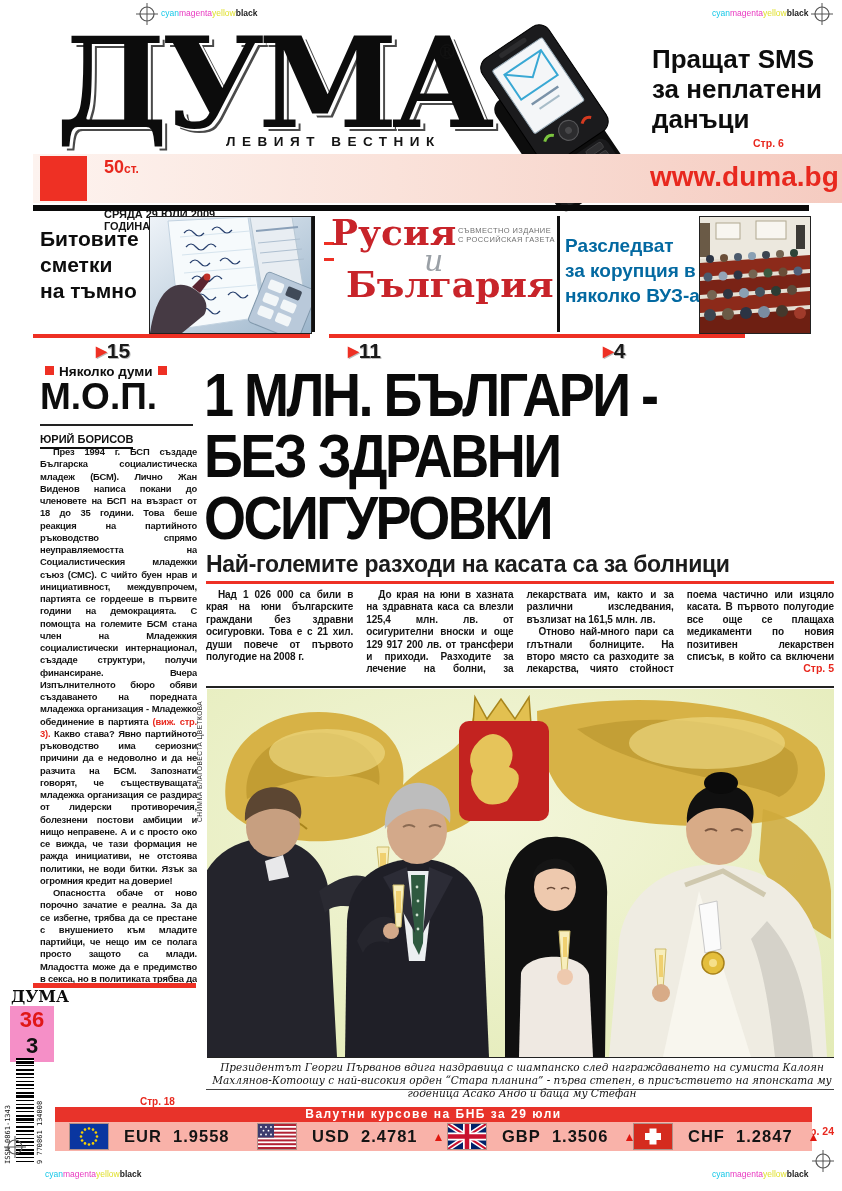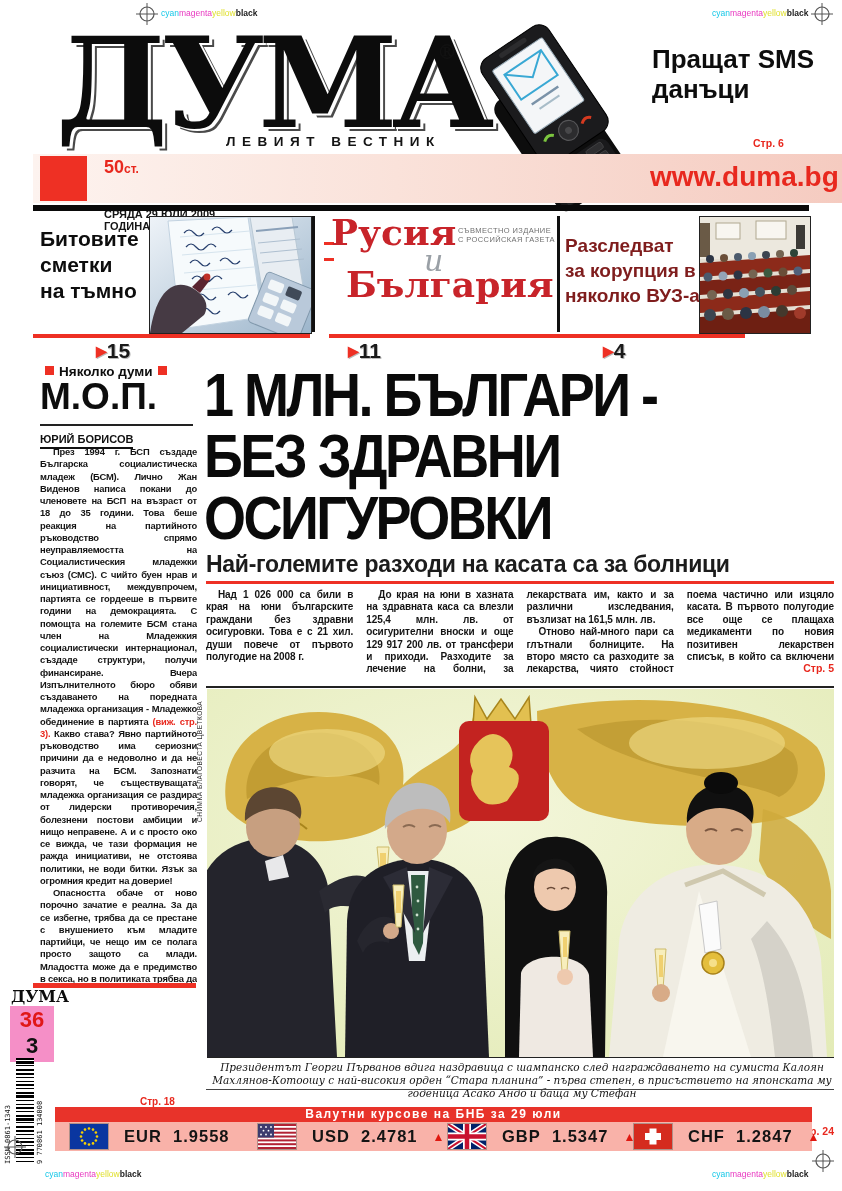--- a/index.html
+++ b/index.html
@@ -14,21 +14,21 @@
   .logo{font-family:"DejaVu Serif",serif;font-weight:bold;font-size:126px;line-height:110px;
         letter-spacing:-6px;color:#0c0c0c;text-shadow:3px 2px 0 #fff,5px 4px 0 #4a4a4a;}
   .tagline{font:bold 13.5px "Liberation Sans",sans-serif;letter-spacing:6.5px;color:#141414;}
   .infobar{background:linear-gradient(90deg,#fdf3ef 0%,#fae2da 45%,#f5cbc0 100%);}
   .price{color:#e8281e;font-weight:bold;}
   .dateline{font:bold 11px/12.5px "Liberation Sans",sans-serif;color:#141414;margin-top:31px;}
   .site{font:bold 28px "Liberation Sans",sans-serif;color:#e8281e;}
   .smsline{font:800 26px/30px "Liberation Sans",sans-serif;color:#0d0d0d;font-weight:bold;}
   
   .promoL{font:bold 21px/26px "Liberation Sans",sans-serif;color:#0d0d0d;}
-  .promoR{font:bold 19px/25px "Liberation Sans",sans-serif;color:#7f1d1d;}
+  .promoR{font:bold 19px/25px "Liberation Sans",sans-serif;color:#0369a1;}
   .rusword{font-family:"DejaVu Serif",serif;font-weight:bold;color:#c8242a;font-size:36px;line-height:36px;}
   .russub{font:7.5px/9px "Liberation Sans",sans-serif;color:#707070;letter-spacing:.4px;}
   .rusand{font-family:"DejaVu Serif",serif;font-style:italic;color:#9aa0a6;font-size:30px;}
   .vdiv{background:#101010;width:3px;height:116px;}
   .redline{background:#ee3024;height:4px;}
   .pnum{font:bold 21px "Liberation Sans",sans-serif;color:#1a1a1a;text-shadow:1px 1px 0 #bbb;}
   .pnum .tri{color:#ee3024;font-size:14px;vertical-align:2px;}
   
   .kicker{font:bold 13.5px "Liberation Sans",sans-serif;color:#0d0d0d;}
   .sq{display:inline-block;width:9px;height:9px;background:#ee3024;vertical-align:1px;margin:0 5px;}
@@ -119,20 +119,21 @@
         <circle cx="112" cy="116" r="10" fill="#2c2c2e" stroke="#565658" stroke-width="1.2"></circle>
         <circle cx="112" cy="116" r="3.4" fill="#48484a"></circle>
         <path d="M86 112 q6 -5 11 0" stroke="#7cc63f" stroke-width="3" fill="none"></path>
         <path d="M127 118 q6 -5 11 0" stroke="#d43a20" stroke-width="3" fill="none"></path>
       </g>
     </svg>
   </div>
 
   <div class="abs smsline" style="left:652px;top:44px;width:186px">
     <div>Пращат SMS</div>
+    <div>за неплатени</div>
     <div>данъци</div>
   </div>
   <div class="abs pgref" style="left:753px;top:137px">Стр. 6</div>
 
   <div class="abs infobar" style="left:33px;top:154px;width:809px;height:49px"></div>
   <div class="abs" style="left:40px;top:156px;width:47px;height:45px;background:#ee3024"></div>
   <div class="abs price" style="left:104px;top:157px"><span style="font-size:18px">50</span><span style="font-size:12px">ст.</span></div>
   <div class="abs dateline" style="left:104px;top:177px">СРЯДА 29 ЮЛИ 2009</div>
   <div class="abs dateline" style="left:104px;top:189px">ГОДИНА 19 БРОЙ 170 (5380)</div>
   <div class="abs site" style="left:650px;top:161px;width:185px;text-align:right">www.duma.bg</div>
@@ -423,21 +424,21 @@
         <span class="up">▲</span>
       </div>
       <div class="rate" style="left:392px">
         <svg class="flag" width="38" height="25" viewBox="0 0 38 25">
             <rect width="38" height="25" fill="#012169"></rect>
             <path d="M0 0 L38 25 M38 0 L0 25" stroke="#fff" stroke-width="5"></path>
             <path d="M0 0 L38 25 M38 0 L0 25" stroke="#c8102e" stroke-width="2"></path>
             <path d="M19 0 V25 M0 12.5 H38" stroke="#fff" stroke-width="8"></path>
             <path d="M19 0 V25 M0 12.5 H38" stroke="#c8102e" stroke-width="4.5"></path>
           </svg>
-        <span class="val"><span>GBP</span>&nbsp;&nbsp;<span>1.5347</span></span>
+        <span class="val"><span>GBP</span>&nbsp;&nbsp;<span>1.3506</span></span>
         <span class="up">▲</span>
       </div>
       <div class="rate" style="left:578px">
         <svg class="flag" width="38" height="25" viewBox="0 0 38 25">
             <rect width="38" height="25" fill="#d52b1e"></rect>
             <rect x="15.5" y="4.5" width="7" height="16" fill="#fff"></rect>
             <rect x="11" y="9" width="16" height="7" fill="#fff"></rect>
           </svg>
         <span class="val"><span>CHF</span>&nbsp;&nbsp;<span>1.2847</span></span>
         <span class="up">▲</span>

